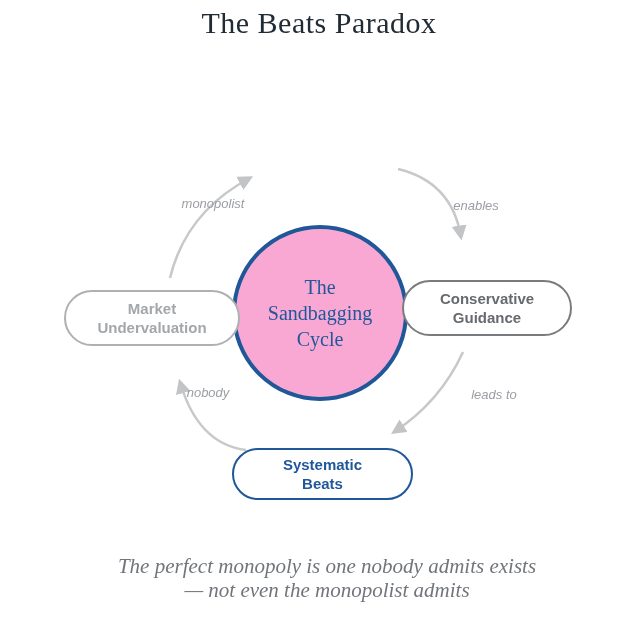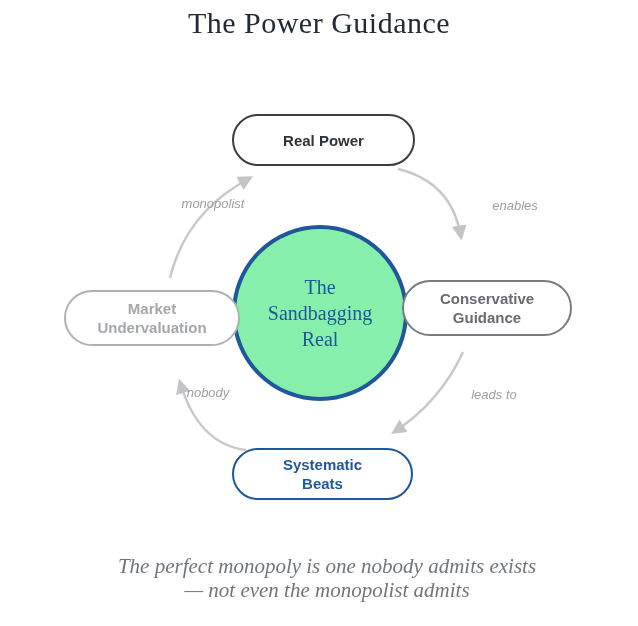--- a/index.html
+++ b/index.html
@@ -35,21 +35,21 @@
     stroke-width: 2.5;
   }
 
   .center-circle {
     position: absolute;
     left: 232px; top: 225px;
     width: 176px; height: 176px;
     box-sizing: border-box;
     border: 4px solid #1f5799;
     border-radius: 50%;
-    background: #86efac;
+    background: #f9a8d4;
     display: flex; flex-direction: column;
     align-items: center; justify-content: center;
     text-align: center;
     font-family: "Liberation Serif", serif;
     font-size: 20px; line-height: 26px;
     color: #1f5799;
   }
 
   .node {
     position: absolute;
@@ -69,64 +69,61 @@
 
   .edge-label {
     position: absolute;
     transform: translate(-50%, -50%);
     font-style: italic;
     font-size: 13px;
     color: #9b9ea3;
     white-space: nowrap;
   }
   .edge-label-top-left     { left: 213px; top: 203px; }
-  .edge-label-top-right    { left: 476px; top: 205px; margin-left: 39px; }
+  .edge-label-top-right    { left: 476px; top: 205px; }
   .edge-label-bottom-right { left: 474px; top: 394px; margin-left: 20px; }
   .edge-label-bottom-left  { left: 208px; top: 392px; }
 
   .caption {
     position: absolute;
     top: 554px; left: 0; width: 638px;
     text-align: center;
     font-family: "Liberation Serif", serif;
     font-style: italic;
     font-size: 21px; line-height: 24px;
     color: #71757a;
     padding-left: 8px;
   }
   .caption span { display: block; }
 </style>
 </head>
 <body>
 
 <div class="page">
 
-  <h1 class="title">The Power Guidance</h1>
+  <h1 class="title">The Beats Paradox</h1>
 
   <svg class="arrow-layer" width="638" height="626" viewBox="0 0 638 626" xmlns="http://www.w3.org/2000/svg">
     <defs>
       <marker id="ah" markerWidth="6" markerHeight="6" refX="4.6" refY="3" orient="auto">
         <path d="M0,0 L6,3 L0,6 Z" fill="#c2c4c6"></path>
       </marker>
     </defs>
     <path class="arrow-path" d="M 170 278 Q 186 212 250 178" marker-end="url(#ah)"></path>
     <path class="arrow-path" d="M 398 169 Q 452 182 461 237" marker-end="url(#ah)"></path>
     <path class="arrow-path" d="M 463 352 Q 440 402 394 432" marker-end="url(#ah)"></path>
     <path class="arrow-path" d="M 246 450 Q 198 444 180 382" marker-end="url(#ah)"></path>
   </svg>
 
   <div class="center-circle">
     <span>The</span>
     <span>Sandbagging</span>
-    <span>Real</span>
+    <span>Cycle</span>
   </div>
 
-  <div class="node node-top">
-    <span>Real Power</span>
-  </div>
 
   <div class="node node-right">
     <span>Conservative</span>
     <span>Guidance</span>
   </div>
 
   <div class="node node-bottom">
     <span>Systematic</span>
     <span>Beats</span>
   </div>

